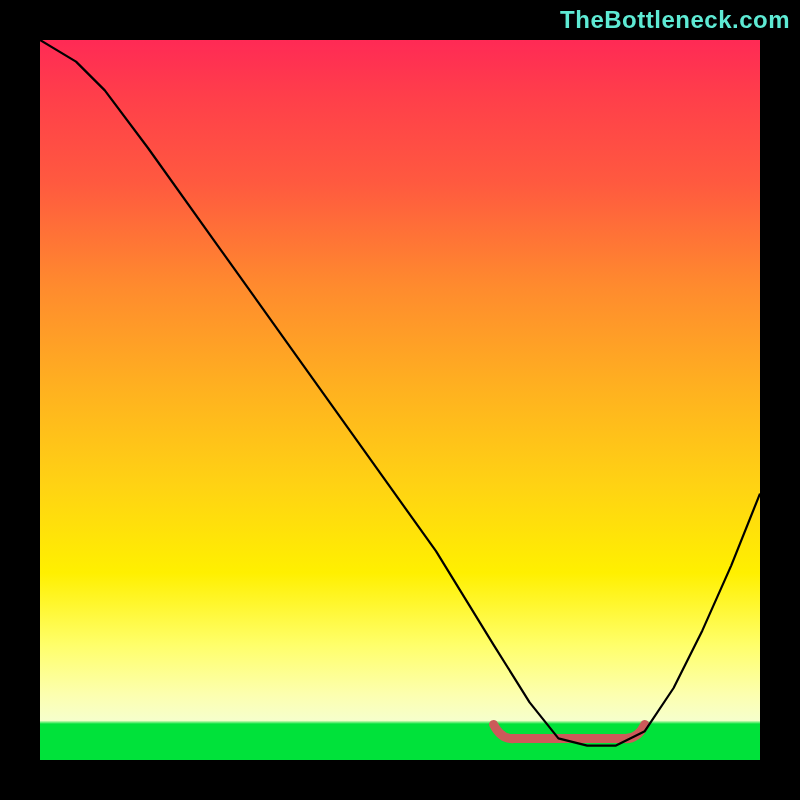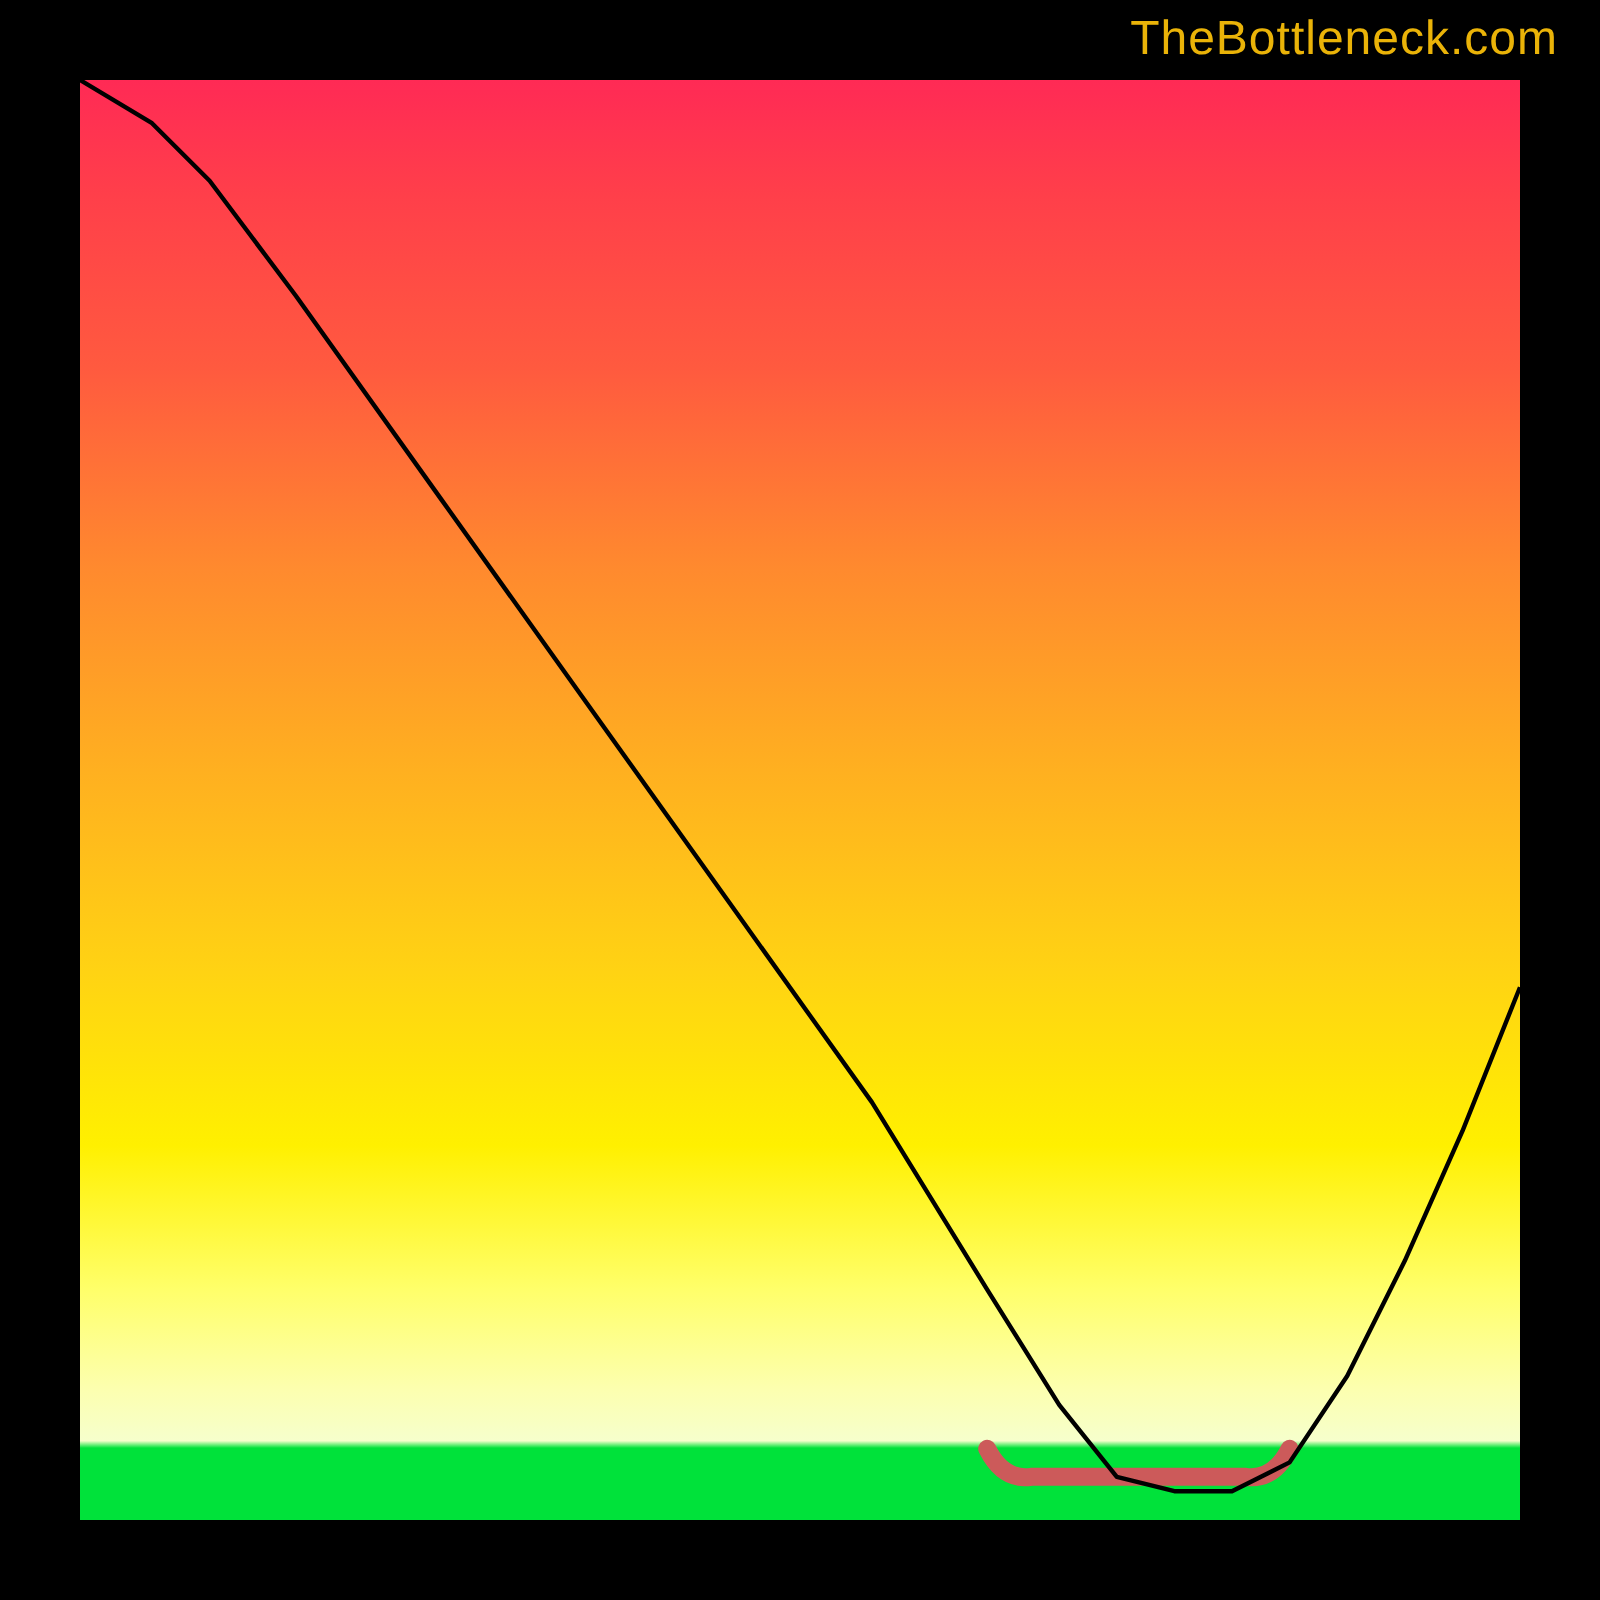--- a/index.html
+++ b/index.html
@@ -13,24 +13,24 @@
   }
   .frame {
     position: relative;
     width: 800px;
     height: 800px;
     background: #000;
   }
   .watermark {
     position: absolute;
     top: 6px;
-    right: 21px;
-    color: #eab308;
+    right: 10px;
+    color: #5eead4;
     font-size: 24px;
-    font-weight: normal;
+    font-weight: bold;
     letter-spacing: 0.5px;
     z-index: 5;
   }
   .plot-area {
     position: absolute;
     left: 40px;
     top: 40px;
     width: 720px;
     height: 720px;
     overflow: hidden;

